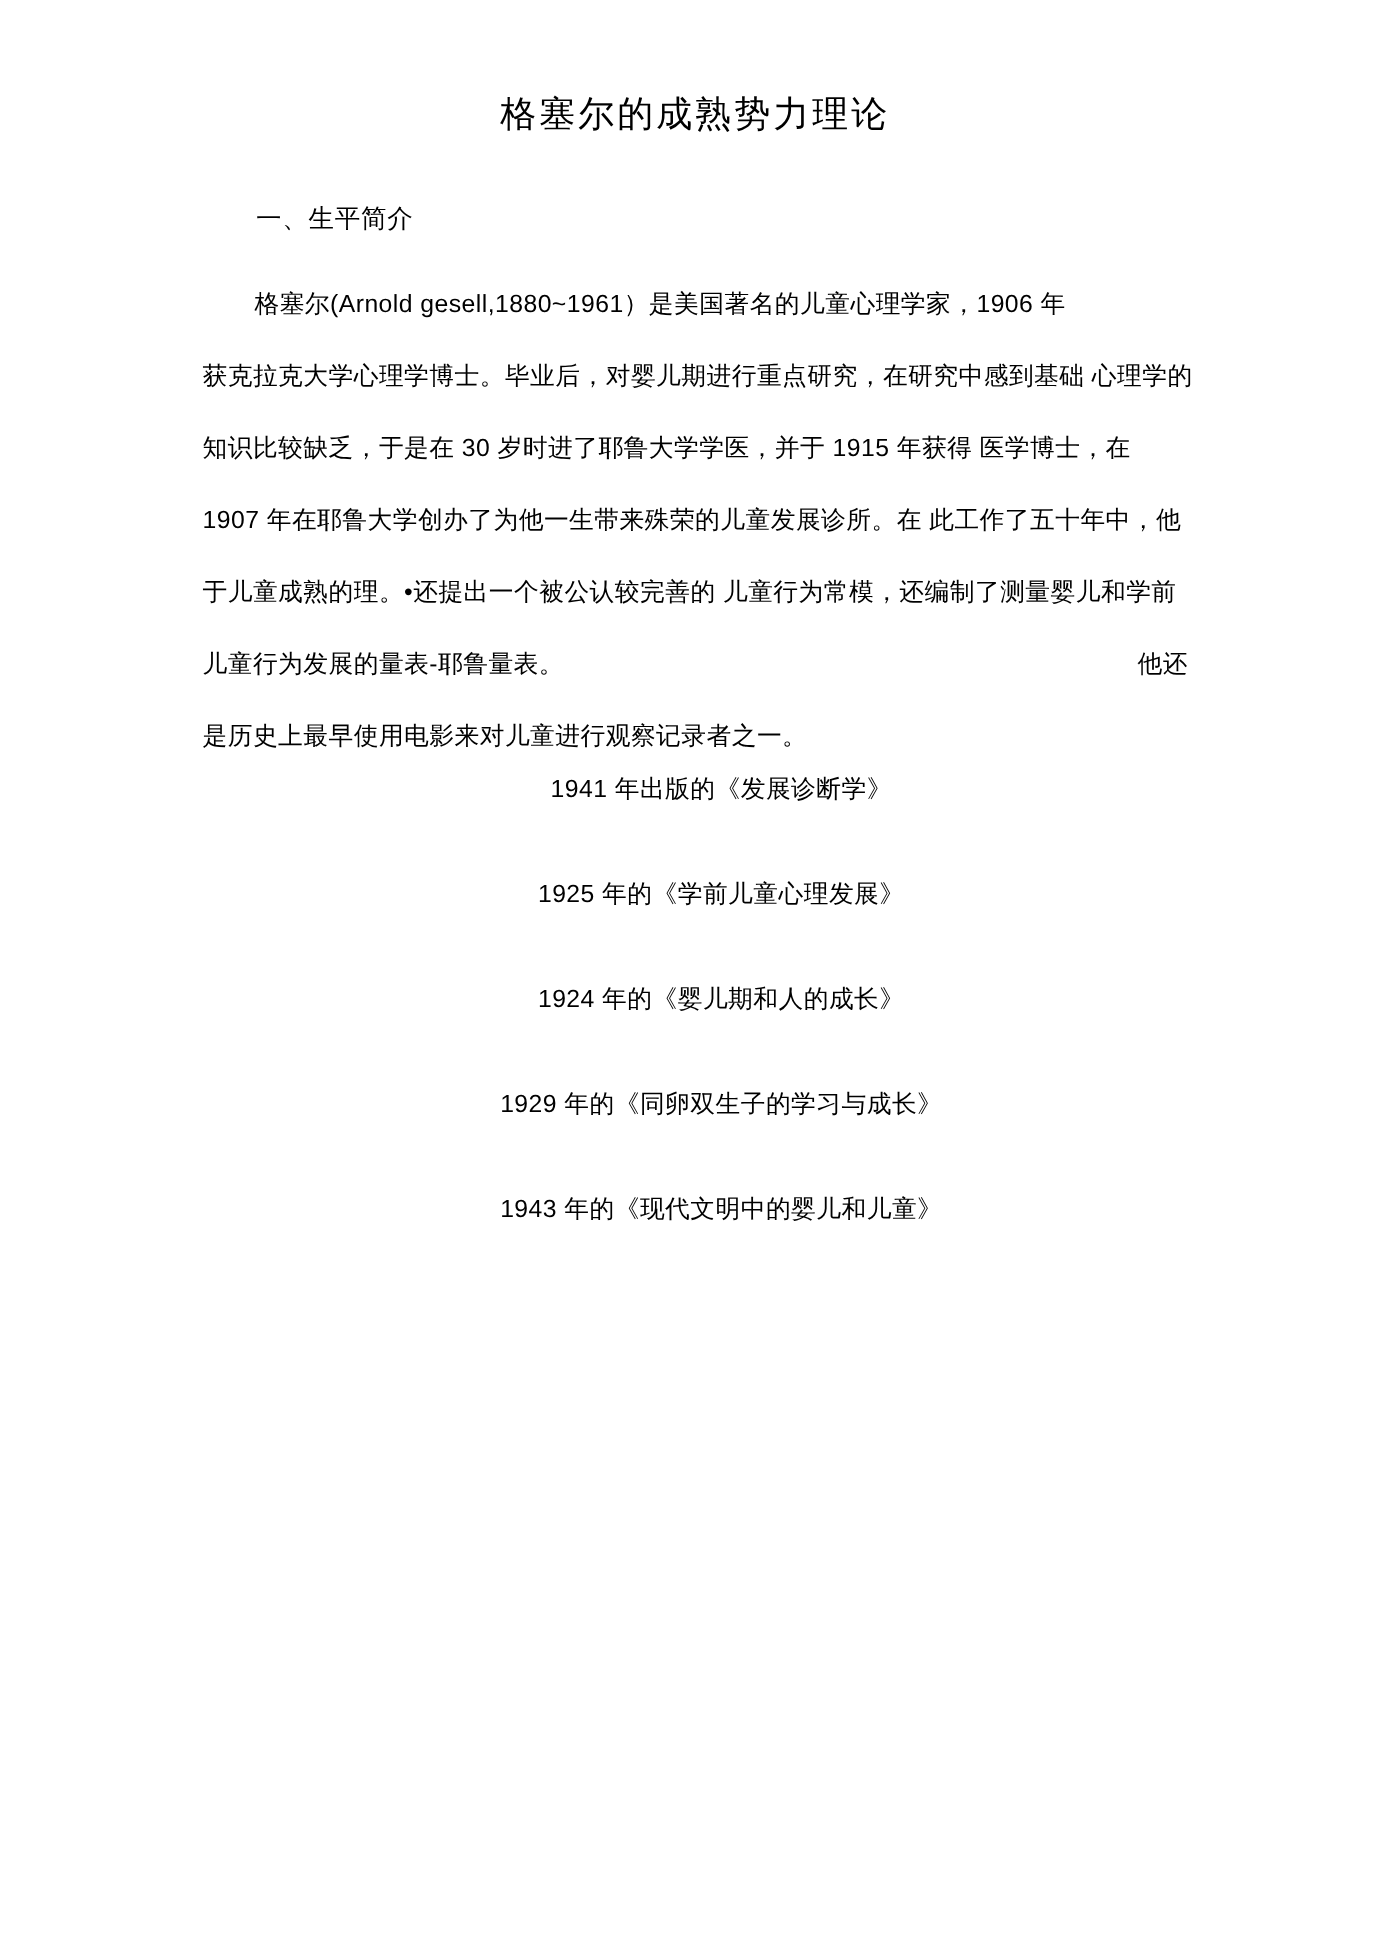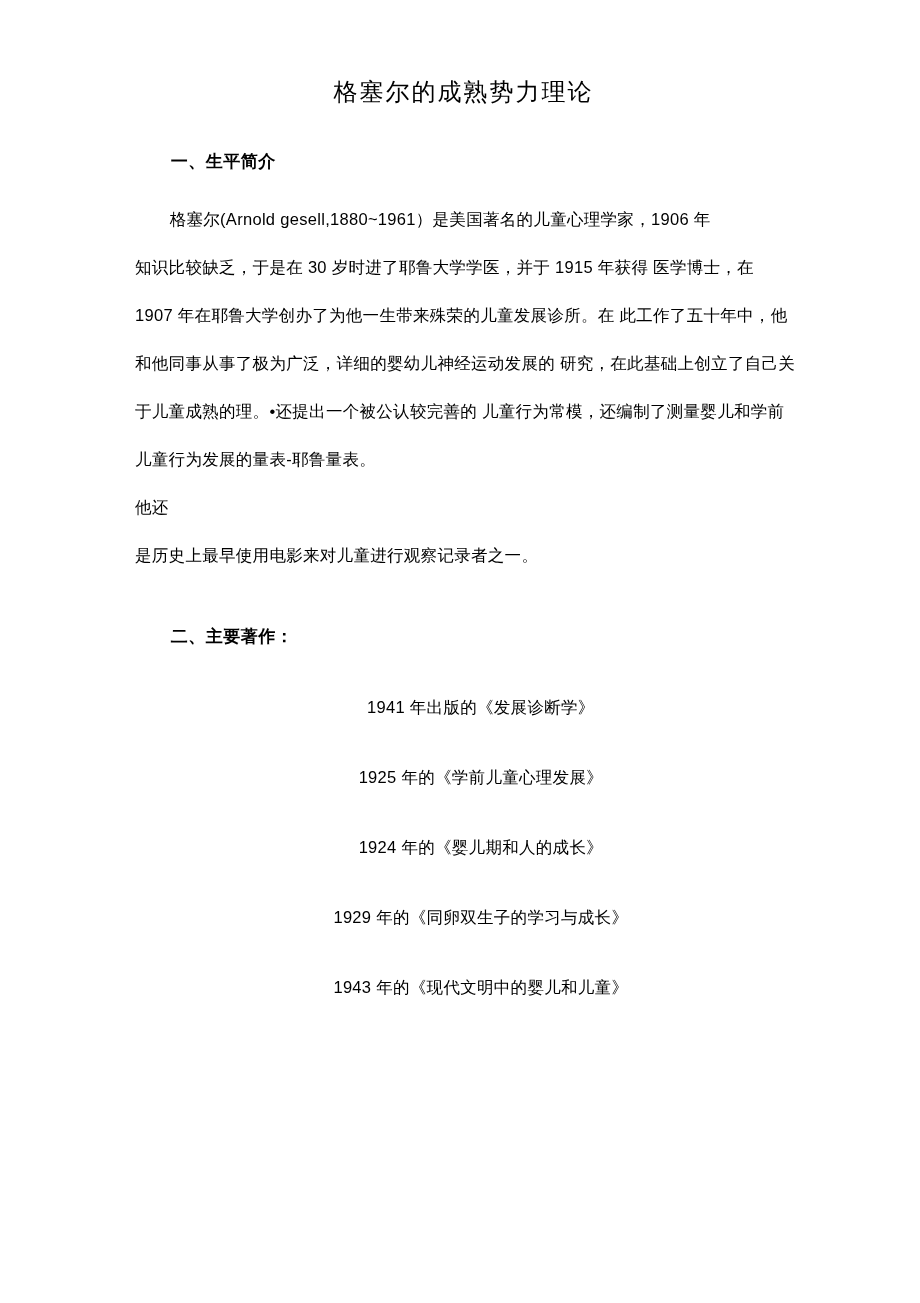--- a/index.html
+++ b/index.html
@@ -6,56 +6,55 @@
     margin: 0;
     padding: 0;
     background: #ffffff;
   }
   .page {
     position: relative;
     width: 920px;
     height: 1303px;
     background: #ffffff;
     box-sizing: border-box;
-    padding: 76px 128px 40px 135px;
+    padding: 60px 128px 40px 135px;
     font-family: "Liberation Sans", "DejaVu Sans", sans-serif;
     color: #000000;
     overflow: hidden;
   }
   .doc-title {
     margin: 0 0 42px 0;
     text-align: center;
     font-size: 24px;
     font-weight: 400;
     letter-spacing: 2px;
   }
   .section-heading {
     margin: 0 0 20px 0;
     font-size: 17px;
-    font-weight: 700;
+    font-weight: 400;
     text-indent: 2.1em;
     letter-spacing: 0.5px;
   }
   .bio-heading { margin-bottom: 22px; }
   .para {
     font-size: 16.5px;
     letter-spacing: 0.3px;
   }
   .para .line {
     display: block;
     line-height: 48px;
     white-space: nowrap;
   }
   .para .line.first-line {
     text-indent: 2.1em;
   }
   .para .line.split-line {
     display: flex;
     justify-content: space-between;
-    flex-direction: column;
   }
   .works-heading {
     margin-top: 46px;
     margin-bottom: 48px;
   }
   .works-list {
     font-size: 16.5px;
     letter-spacing: 0.3px;
   }
   .work-item {
@@ -74,32 +73,31 @@
 <body>
 
 <div class="page">
 
   <h1 class="doc-title">格塞尔的成熟势力理论</h1>
 
   <h2 class="section-heading bio-heading">一、生平简介</h2>
 
   <div class="para">
     <span class="line first-line">格塞尔(Arnold gesell,1880~1961）是美国著名的儿童心理学家，1906 年</span>
+    <span class="line">获克拉克大学心理学博士。毕业后，对婴儿期进行重点研究，在研究中感到基础 心理学的</span>
     <span class="line">知识比较缺乏，于是在 30 岁时进了耶鲁大学学医，并于 1915 年获得 医学博士，在</span>
     <span class="line">1907 年在耶鲁大学创办了为他一生带来殊荣的儿童发展诊所。在 此工作了五十年中，他</span>
-    <span class="line">和他同事从事了极为广泛，详细的婴幼儿神经运动发展的 研究，在此基础上创立了自己关</span>
     <span class="line">于儿童成熟的理。•还提出一个被公认较完善的 儿童行为常模，还编制了测量婴儿和学前</span>
     <span class="line split-line">
       <span>儿童行为发展的量表-耶鲁量表。</span>
       <span>他还</span>
     </span>
     <span class="line">是历史上最早使用电影来对儿童进行观察记录者之一。</span>
   </div>
 
-  <h2 class="section-heading works-heading">二、主要著作：</h2>
 
   <div class="works-list">
     <span class="work-item">1941 年出版的《发展诊断学》</span>
     <span class="work-item">1925 年的《学前儿童心理发展》</span>
     <span class="work-item">1924 年的《婴儿期和人的成长》</span>
     <span class="work-item">1929 年的《同卵双生子的学习与成长》</span>
     <span class="work-item last">1943 年的《现代文明中的婴儿和儿童》</span>
   </div>
 
 </div>

